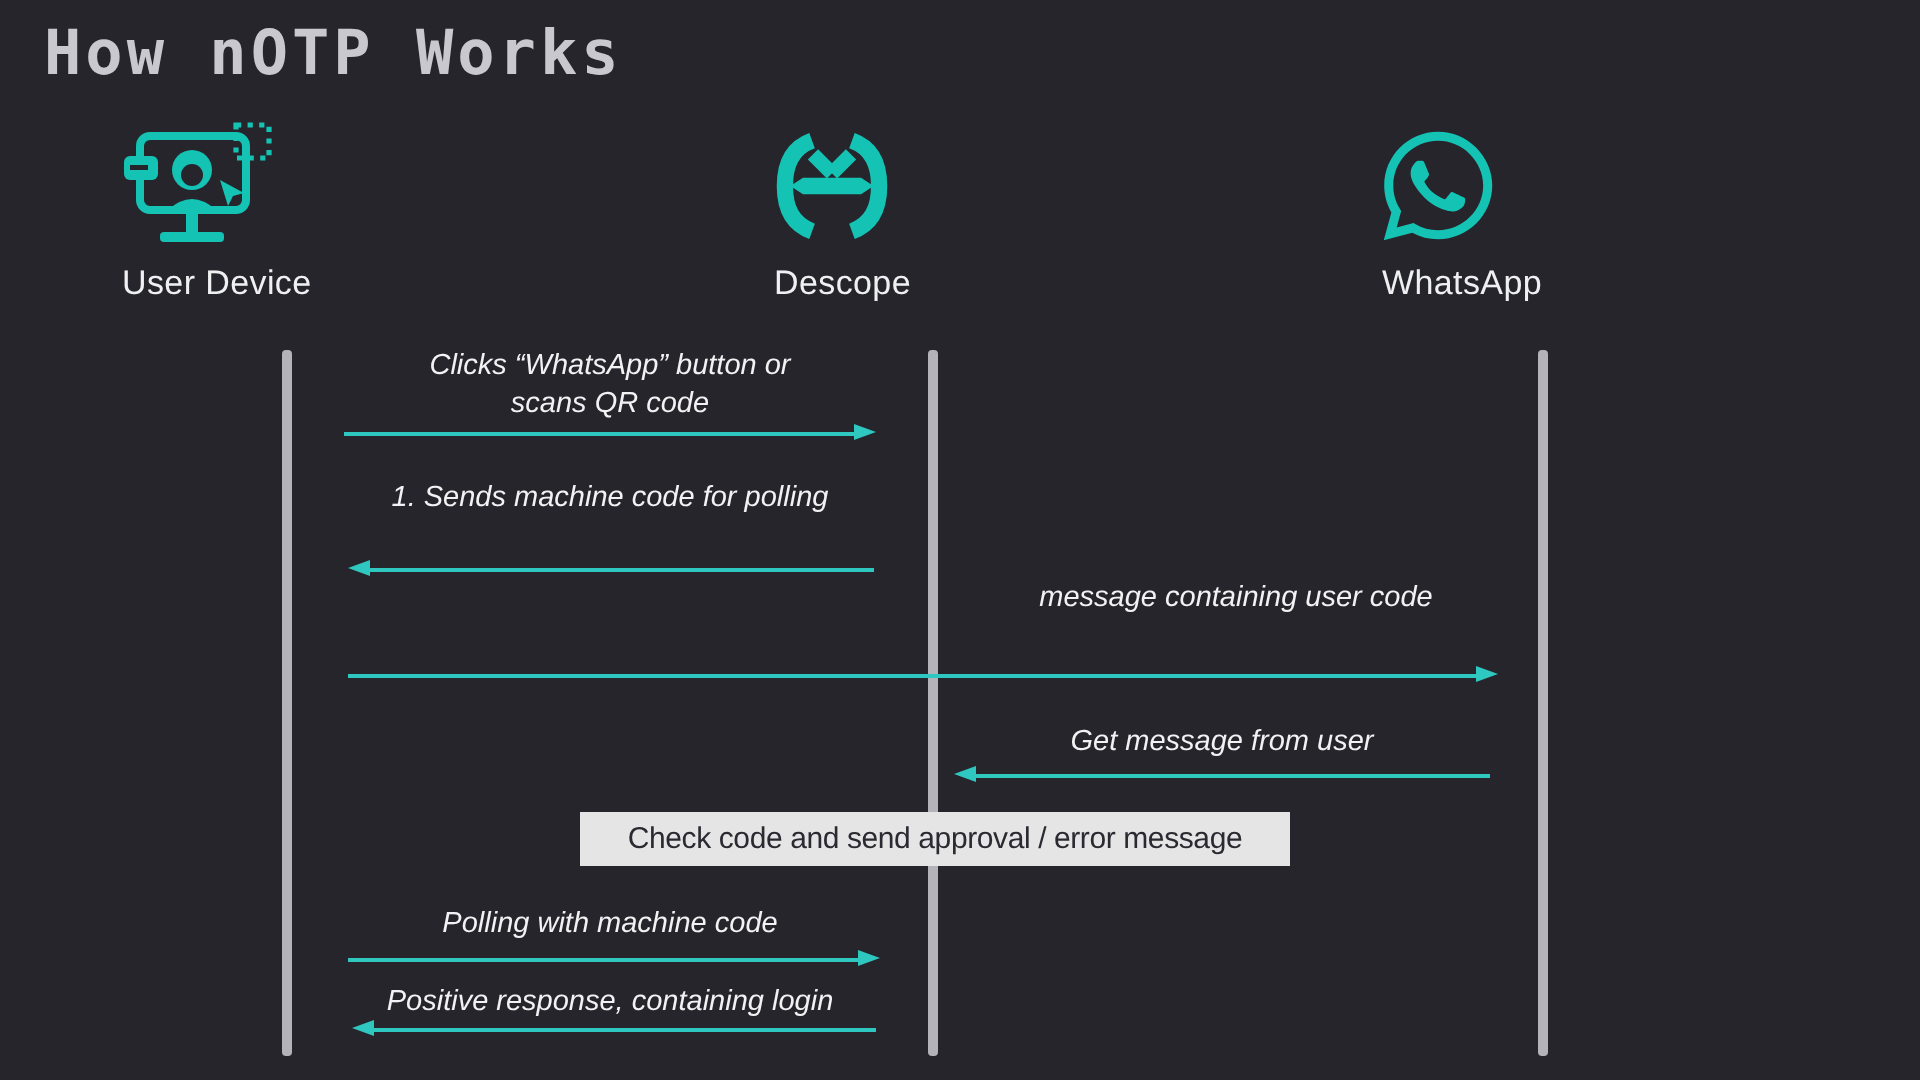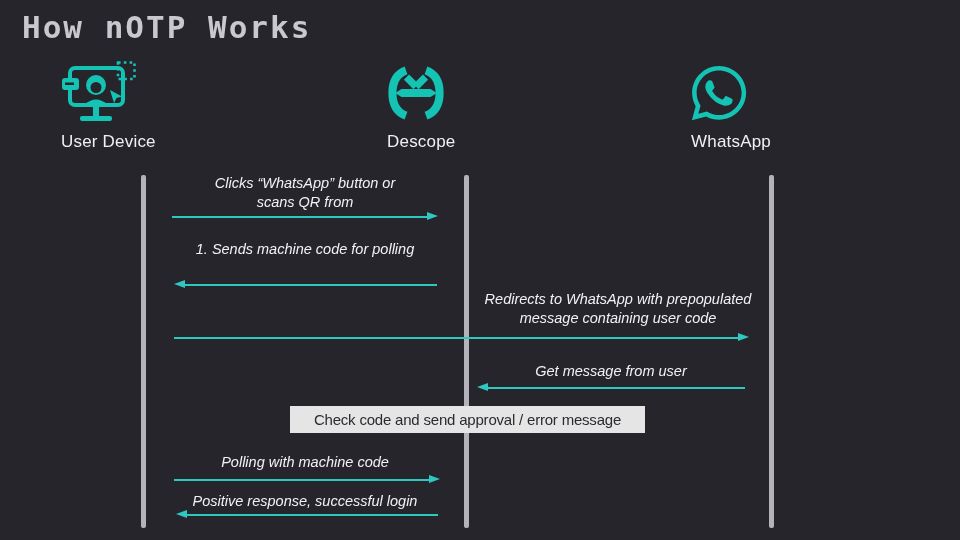--- a/index.html
+++ b/index.html
@@ -102,37 +102,36 @@
   </div>
   <div class="actor-label">WhatsApp</div>
 </div>
 
 <div class="lifeline lifeline-user"></div>
 <div class="lifeline lifeline-descope"></div>
 <div class="lifeline lifeline-whatsapp"></div>
 
 <div class="msg-label" style="left:180px; top:174px; width:250px;">
   <span>Clicks “WhatsApp” button or</span>
-  <span>scans QR from</span>
+  <span>scans QR code</span>
 </div>
 <div class="arrow right" style="left:172px; top:212px; width:266px;">
   <div class="shaft"></div>
     <div class="head"></div>
 </div>
 
 <div class="msg-label" style="left:172px; top:240px; width:266px;">
   <span>1. Sends machine code for polling</span>
 </div>
 <div class="arrow left" style="left:174px; top:280px; width:263px;">
   <div class="shaft"></div>
     <div class="head"></div>
 </div>
 
 <div class="msg-label" style="left:468px; top:290px; width:300px;">
-  <span>Redirects to WhatsApp with prepopulated</span>
   <span>message containing user code</span>
 </div>
 <div class="arrow right" style="left:174px; top:333px; width:575px;">
   <div class="shaft"></div>
     <div class="head"></div>
 </div>
 
 <div class="msg-label" style="left:477px; top:362px; width:268px;">
   <span>Get message from user</span>
 </div>
@@ -145,18 +144,18 @@
 
 <div class="msg-label" style="left:172px; top:453px; width:266px;">
   <span>Polling with machine code</span>
 </div>
 <div class="arrow right" style="left:174px; top:475px; width:266px;">
   <div class="shaft"></div>
     <div class="head"></div>
 </div>
 
 <div class="msg-label" style="left:160px; top:492px; width:290px;">
-  <span>Positive response, successful login</span>
+  <span>Positive response, containing login</span>
 </div>
 <div class="arrow left" style="left:176px; top:510px; width:262px;">
   <div class="shaft"></div>
     <div class="head"></div>
 </div>
 
 </body></html>

